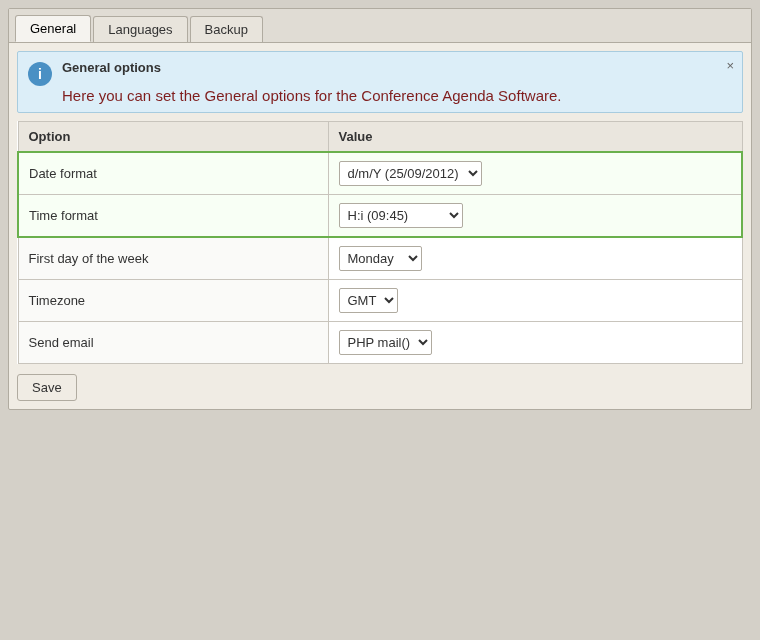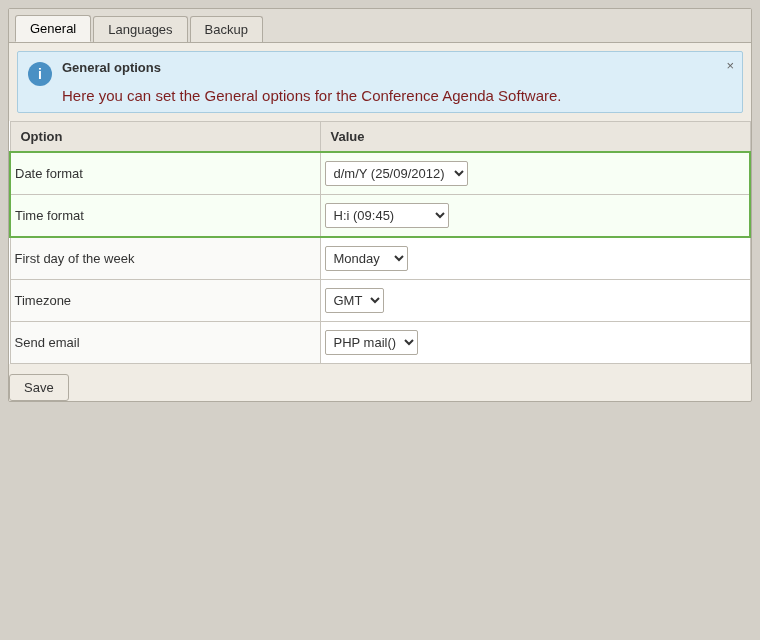--- a/index.html
+++ b/index.html
@@ -78,38 +78,39 @@
     }
     .info-close {
       position: absolute;
       top: 6px;
       right: 8px;
       color: #666;
       cursor: pointer;
       font-size: 13px;
     }
     .content {
+      margin: 8px;
     }
     .options-table {
       width: 100%;
       border-collapse: collapse;
       background: #fff;
       border: 1px solid #c8c4bc;
     }
     .options-table th {
       background: #eae6de;
       border: 1px solid #c8c4bc;
       padding: 7px 10px;
       text-align: left;
       font-weight: bold;
       font-size: 13px;
     }
     .options-table td {
       border: 1px solid #c8c4bc;
-      padding: 8px 4px;
+      padding: 8px 10px;
       vertical-align: middle;
     }
     .options-table tr td:first-child {
       width: 310px;
       background: #fafaf8;
     }
     .options-table tr td:last-child {
       background: #fff;
     }
     .row-highlight td {

